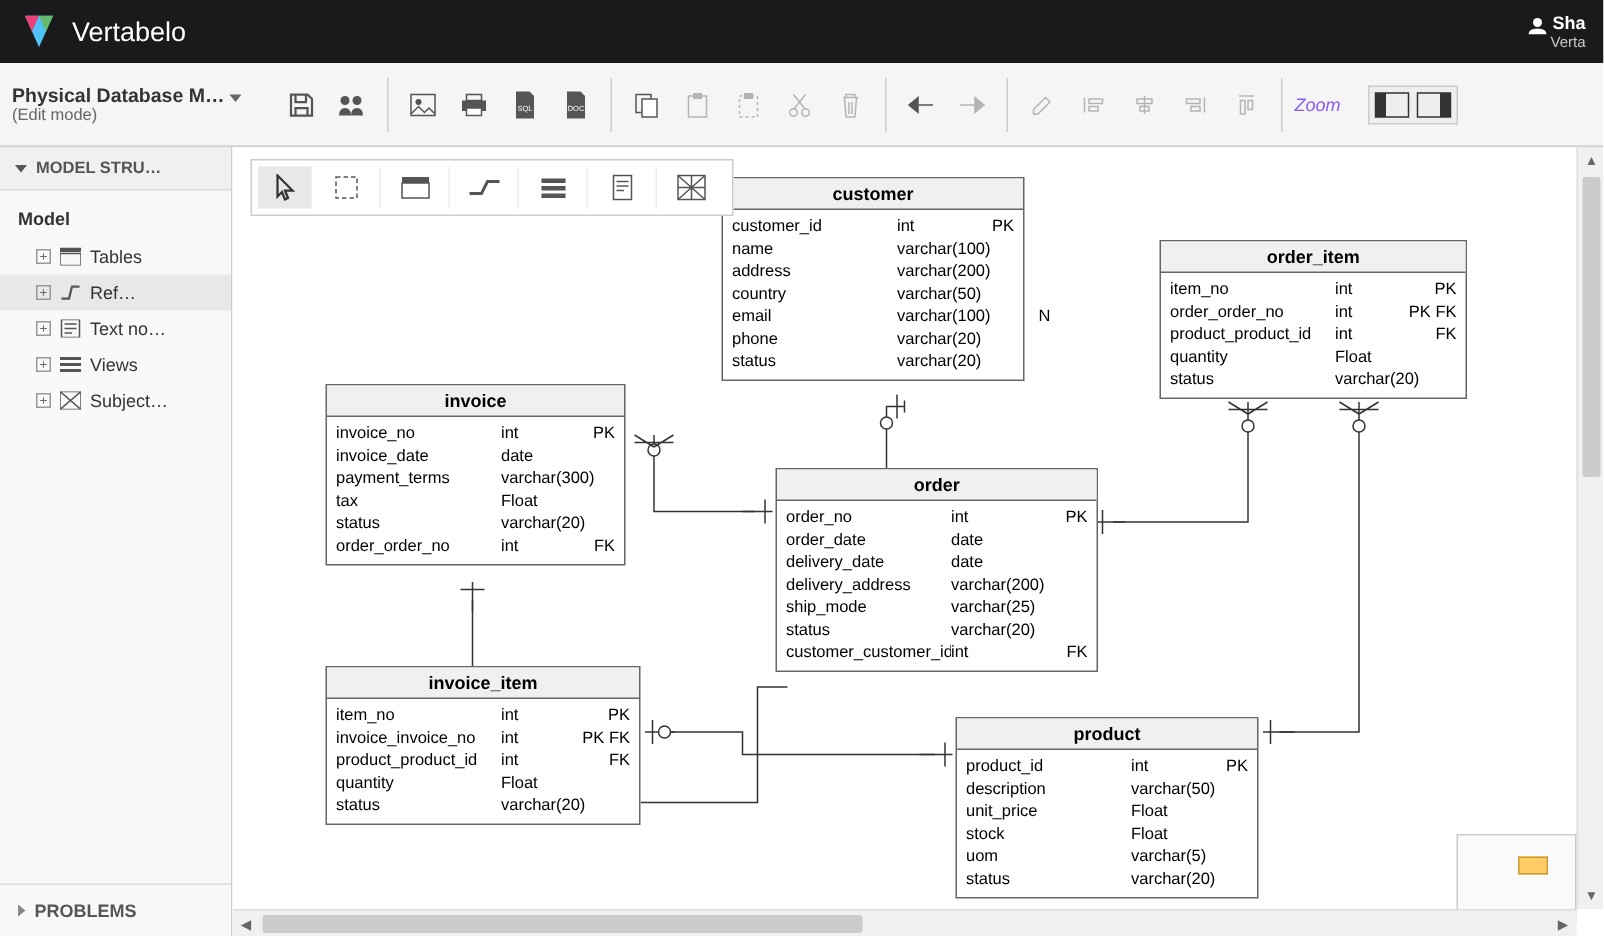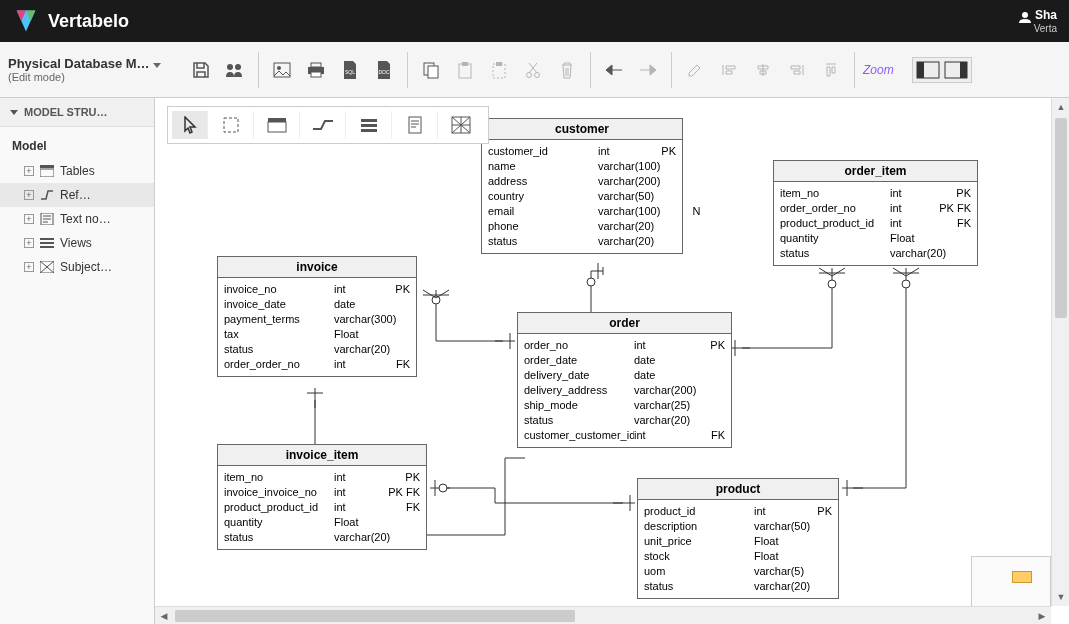--- a/index.html
+++ b/index.html
@@ -1,21 +1,21 @@
 <!DOCTYPE html>
 <html><head>
 <meta charset="utf-8">
 <style>
 * { box-sizing: border-box; margin: 0; padding: 0; }
 body { font-family: Arial, sans-serif; font-size: 12px; width: 1069px; height: 624px; overflow: hidden; background: #fff; position: relative; }
 
 .topbar { background: #1a1a1a; height: 42px; display: flex; align-items: center; color: #fff; padding: 0 12px; }
 .logo { display: flex; align-items: center; gap: 8px; margin-right: 30px; }
 .logo-mark { width: 28px; height: 28px; }
-.logo-text { font-size: 18px; font-weight: bold; text-align: center; }
+.logo-text { font-size: 18px; font-weight: normal; text-align: center; }
 .top-links { display: flex; gap: 0; }
 .top-link { padding: 0 18px; border-right: 1px solid #333; cursor: pointer; font-size: 13px; }
 .top-link:last-child { border-right: none; }
 .top-user { margin-left: auto; text-align: right; font-size: 11px; }
 .top-user-name { font-weight: bold; font-size: 12px; }
 .top-user-sub { font-size: 10px; color: #ccc; }
 
 .toolbar { background: #f5f5f5; border-bottom: 1px solid #ccc; height: 56px; display: flex; align-items: center; padding: 0 8px; }
 .doc-title { width: 170px; }
 .doc-title-main { font-size: 13px; font-weight: bold; color: #333; }
@@ -267,20 +267,21 @@
       </div>
       <div class="sb-item">
         <span class="sb-expand">+</span>
         <svg class="sb-icon" viewBox="0 0 14 12">
             <rect x="0" y="0" width="14" height="12" fill="none" stroke="#555"></rect>
             <path d="M0 0l14 12M14 0L0 12" stroke="#555"></path>
           </svg>
         <span>Subject…</span>
       </div>
     </div>
+    <div class="sb-footer"><span class="chev chev-right" style="color:#888;margin-right:6px;"></span><span>PROBLEMS</span></div>
   </div>
 
   <div class="canvas-wrap">
     <div class="canvas-toolbar">
       <div class="ct-btn active">
           <svg width="14" height="18" viewBox="0 0 14 18">
             <path d="M2 1l0 14 3-3 2 5 2-1-2-5h5z" fill="none" stroke="#333" stroke-width="1.5"></path>
           </svg>
         </div>
       <div class="ct-btn">

